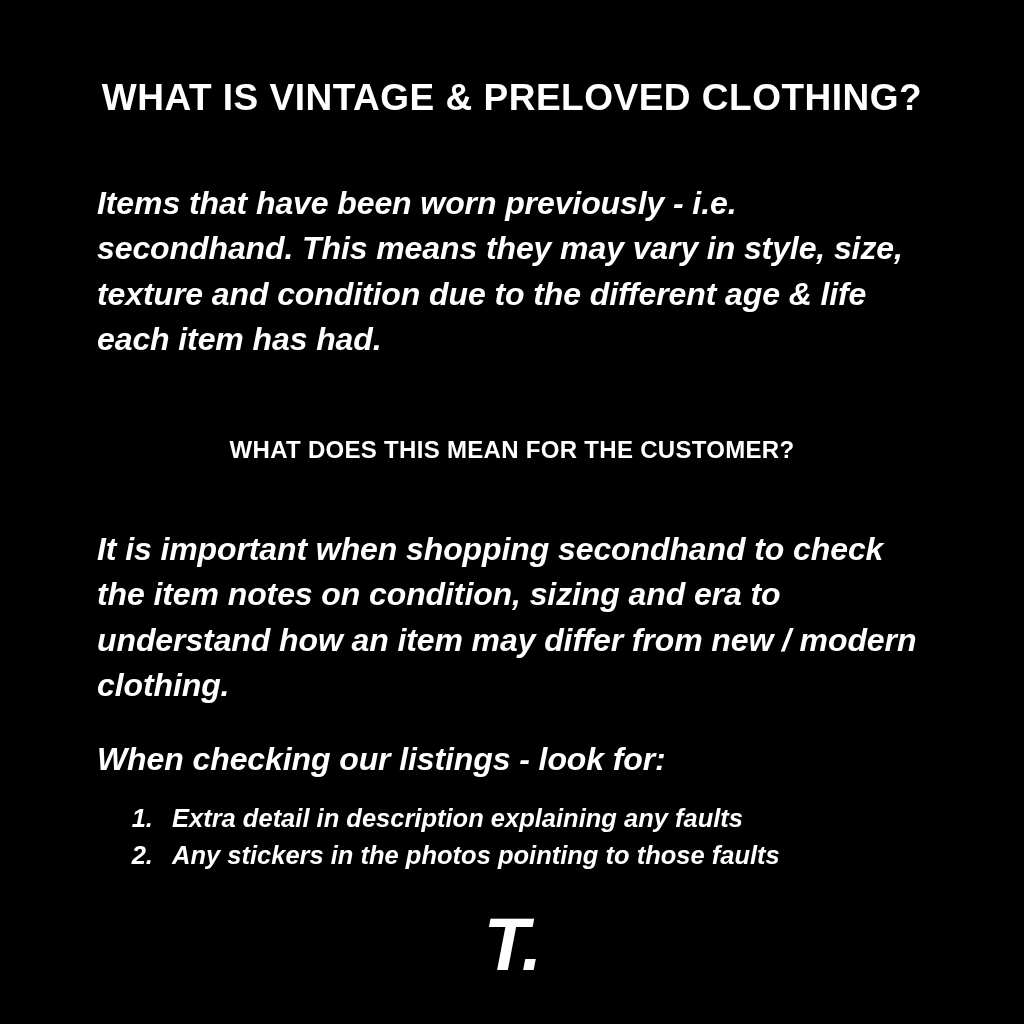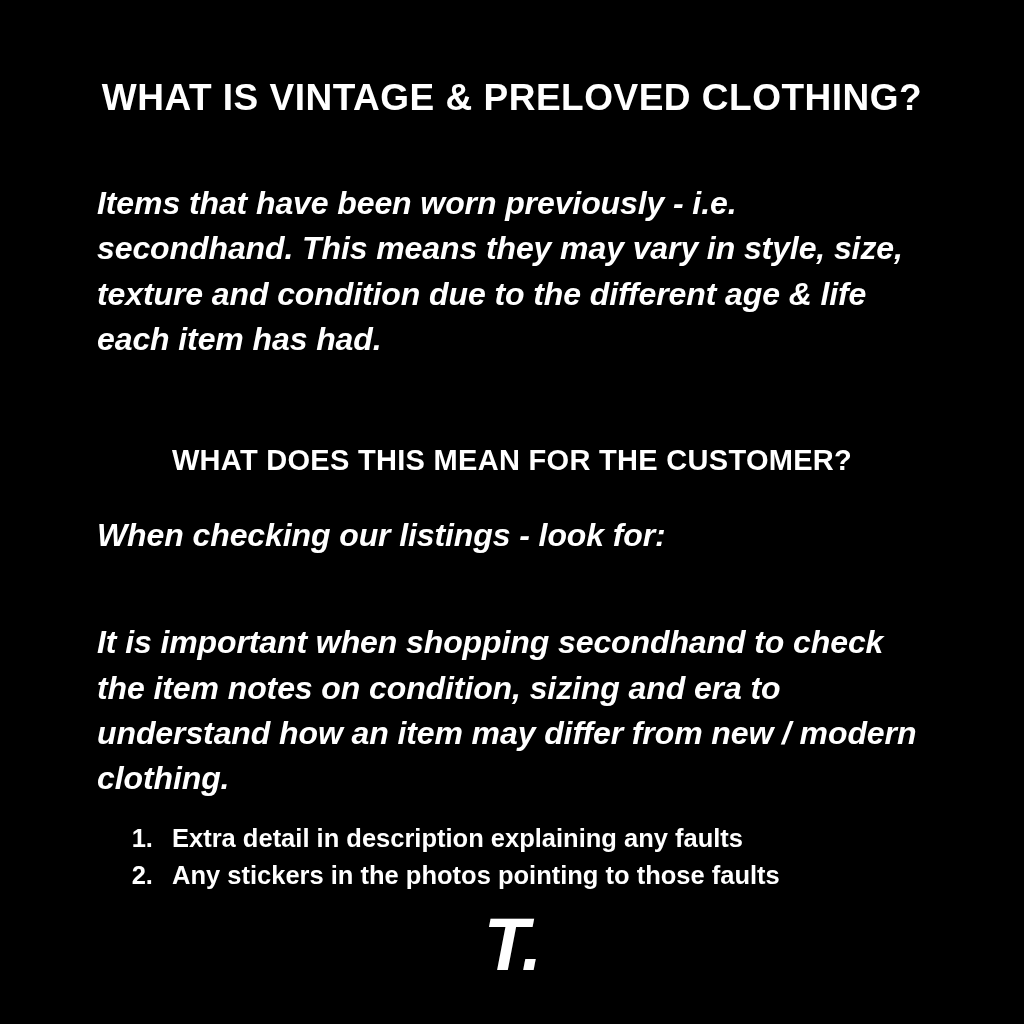--- a/index.html
+++ b/index.html
@@ -42,35 +42,36 @@
     margin: 0;
     padding: 0 100px 0 97px;
     letter-spacing: -0.1px;
   }
 
   .block-1 { padding-top: 62px; }
 
   .heading-second {
     text-align: center;
     font-weight: bold;
-    font-size: 29px;
+    font-size: 24px;
     line-height: 1.18;
     letter-spacing: 0.3px;
-    margin: 7px;
+    margin: 0;
     padding: 74px 105px 0 105px;
     text-transform: uppercase;
   }
 
   .block-2 { padding-top: 62px; }
   .block-3 { padding-top: 28px; }
 
   .list {
     margin: 0;
     padding: 18px 60px 0 160px;
     font-weight: bold;
+    font-style: italic;
     font-size: 25.5px;
     line-height: 1.45;
     list-style-position: outside;
   }
   .list li {
     padding-left: 12px;
   }
 
   .logo-wrap {
     position: absolute;
@@ -95,23 +96,23 @@
 <body>
 
 <div class="page">
 
   <h1 class="heading-main">WHAT IS VINTAGE &amp; PRELOVED CLOTHING?</h1>
 
   <p class="body-block block-1">Items that have been worn previously - i.e. secondhand. This means they may vary in style, size, texture and condition due to the different age &amp; life each item has had.</p>
 
   <h2 class="heading-second">WHAT DOES THIS MEAN FOR THE CUSTOMER?</h2>
 
+  <p class="body-block block-2">It is important when shopping secondhand to check the item notes on condition, sizing and era to understand how an item may differ from new / modern clothing.</p>
+
   <p class="body-block block-3">When checking our listings - look for:</p>
-
-  <p class="body-block block-2">It is important when shopping secondhand to check the item notes on condition, sizing and era to understand how an item may differ from new / modern clothing.</p>
 
   <ol class="list">
     <li>Extra detail in description explaining any faults</li>
     <li>Any stickers in the photos pointing to those faults</li>
   </ol>
 
   <div class="logo-wrap">
     <span class="logo">T.</span>
   </div>
 

